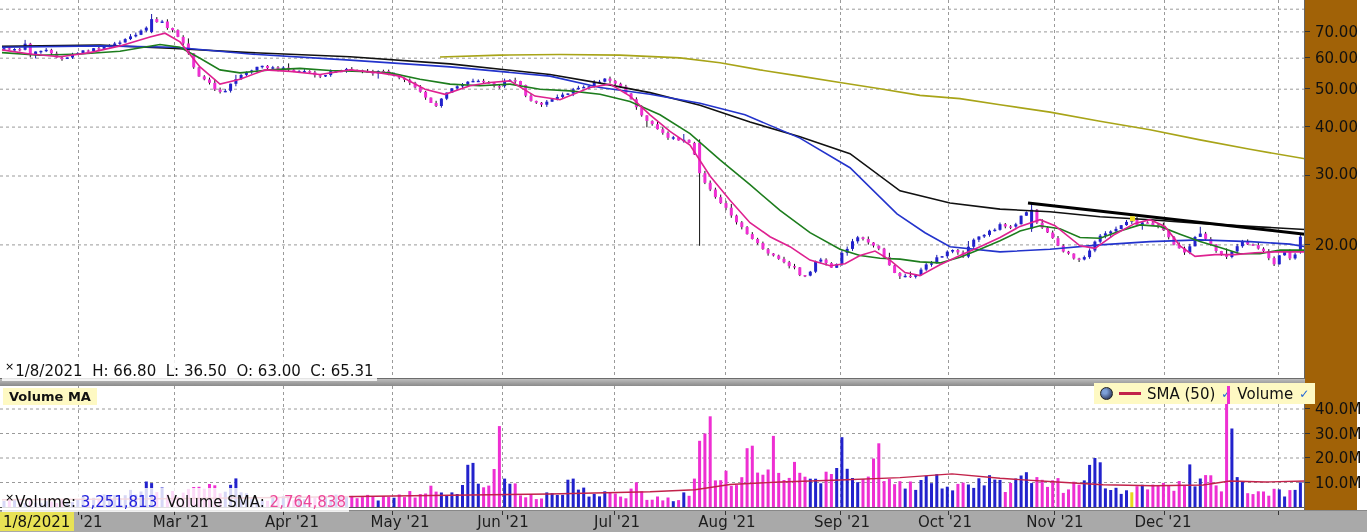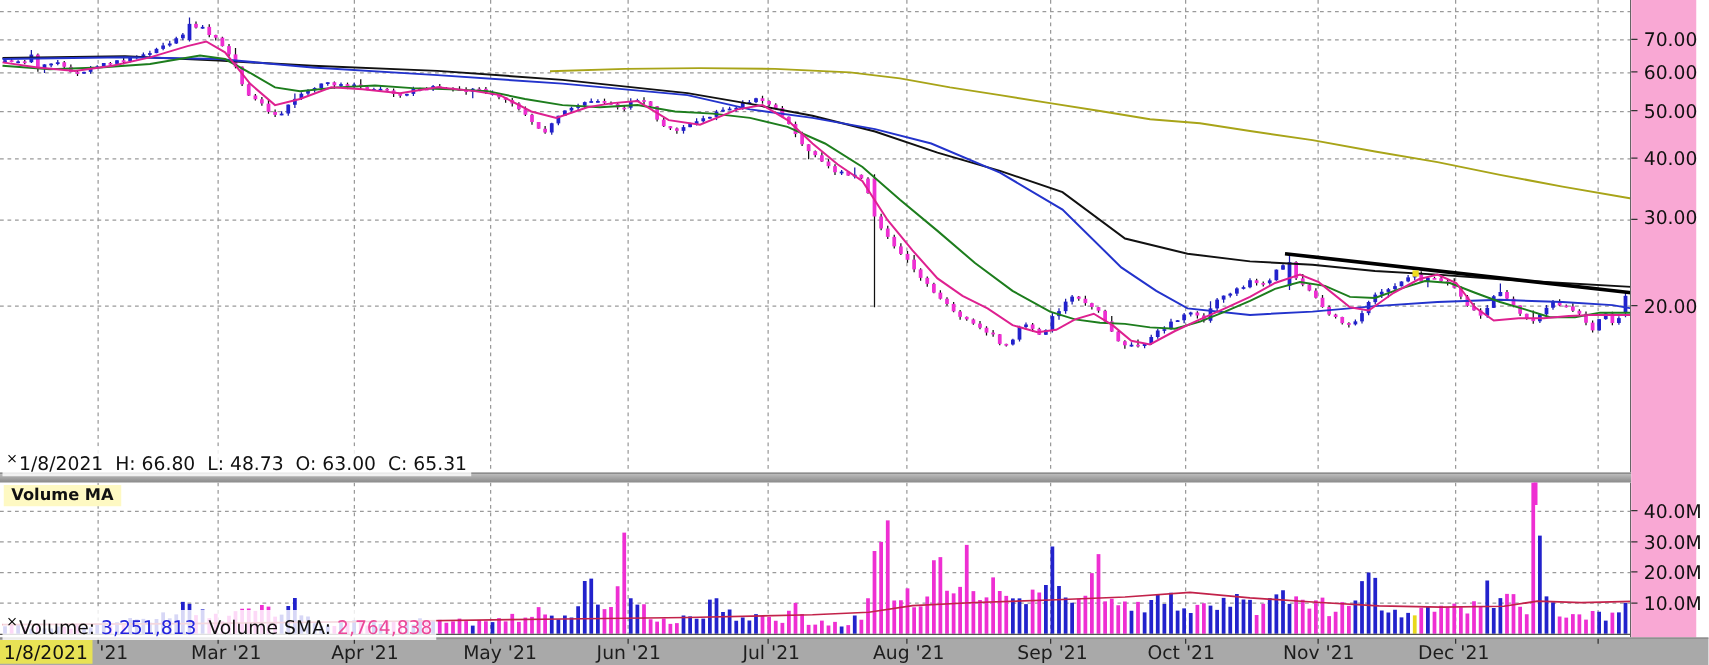--- a/index.html
+++ b/index.html
@@ -3,21 +3,21 @@
 <meta charset="utf-8">
 <style>
   html,body{margin:0;padding:0;background:#fff;}
   .stage{position:relative;width:1367px;height:532px;overflow:hidden;background:#fff;
          font-family:"DejaVu Sans","Liberation Sans",sans-serif;}
   .stage svg{position:absolute;display:block;}
   #priceSvg{left:0;top:0;}
   #volSvg{left:0;top:386px;}
   .separator{position:absolute;left:0;top:378px;width:1305px;height:8px;
              background:linear-gradient(#bdbdbd,#8a8a8a);border-top:1px solid #6d6d6d;box-sizing:border-box;}
-  .right-axis{position:absolute;left:1305px;top:0;width:52px;height:510px;background:#f9a8d4;}
+  .right-axis{position:absolute;left:1305px;top:0;width:52px;height:510px;background:#a16207;}
   .date-axis{position:absolute;left:0;top:510px;width:1367px;height:22px;background:#a9a9a9;border-top:1px solid #888;box-sizing:border-box;}
   .axis-label{position:absolute;font-size:15px;color:#111;white-space:nowrap;}
   .date-label{position:absolute;top:2px;font-size:15px;color:#1d1d1d;transform:translateX(-50%);white-space:nowrap;}
   .date-chip{position:absolute;left:0;top:1px;height:18px;padding:1px 4px 0 3px;font-size:15px;color:#111;background:#e8e255;}
   .tickmark{position:absolute;background:#333;}
   .readout{position:absolute;font-size:15px;color:#111;background:rgba(255,255,255,.82);
            white-space:nowrap;padding:0 3px;line-height:19px;}
   #priceReadout{left:2px;top:357px;}
   #volReadout{left:2px;top:488px;}
   .xicon{font-size:11px;vertical-align:6px;color:#000;margin-right:1px;cursor:pointer;}
@@ -878,25 +878,33 @@
       <div class="tickmark" style="left: 614px; top: 0px; width: 1px; height: 4px;"></div>
       <div class="tickmark" style="left: 725px; top: 0px; width: 1px; height: 4px;"></div>
       <div class="tickmark" style="left: 840px; top: 0px; width: 1px; height: 4px;"></div>
       <div class="tickmark" style="left: 948px; top: 0px; width: 1px; height: 4px;"></div>
       <div class="tickmark" style="left: 1054px; top: 0px; width: 1px; height: 4px;"></div>
       <div class="tickmark" style="left: 1164px; top: 0px; width: 1px; height: 4px;"></div>
       <div class="tickmark" style="left: 1278px; top: 0px; width: 1px; height: 4px;"></div>
     </div>
 
   <div class="readout" id="priceReadout">
-    <span class="xicon">×</span><span>1/8/2021</span>&nbsp;&nbsp;<span>H:</span> <span>66.80</span>&nbsp;&nbsp;<span>L:</span> <span>48.73</span>&nbsp;&nbsp;<span>O:</span> <span>63.00</span>&nbsp;&nbsp;<span>C:</span> <span>65.31</span>
+    <span class="xicon">×</span><span>1/8/2021</span>&nbsp;&nbsp;<span>H:</span> <span>66.80</span>&nbsp;&nbsp;<span>L:</span> <span>36.50</span>&nbsp;&nbsp;<span>O:</span> <span>63.00</span>&nbsp;&nbsp;<span>C:</span> <span>65.31</span>
   </div>
 
   <div class="chip" id="volMaChip">Volume MA</div>
 
+  <div class="chip" id="legendChip">
+    <span class="globe"></span>
+    <span class="swatch" id="smaSwatch" style="background: rgb(194, 34, 74);"></span>
+    <span>SMA (50)</span>
+    <span class="dd">✓</span>
+    <span>Volume</span>
+    <span class="dd">✓</span>
+  </div>
 
   <div class="spikeOverlay" id="spikeOverlay" style="background: rgb(238, 47, 210);"></div>
 
   <div class="readout" id="volReadout">
     <span class="xicon">×</span><span>Volume:</span> <span class="vblue">3,251,813</span>&nbsp;&nbsp;<span>Volume SMA:</span> <span class="vcrimson">2,764,838</span>
   </div>
 
 </div>
 
 </body></html>

